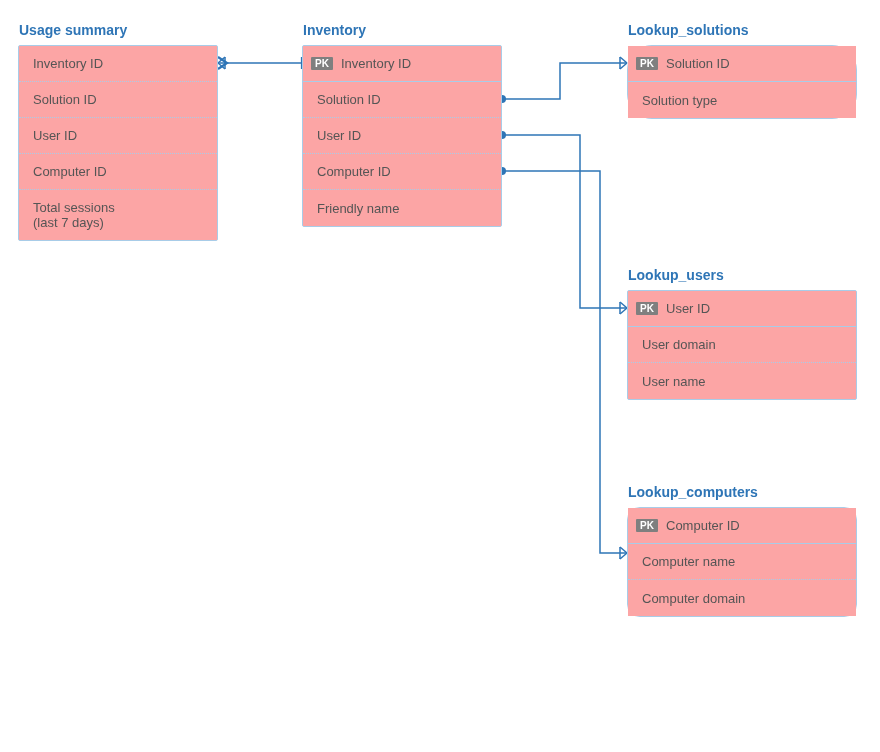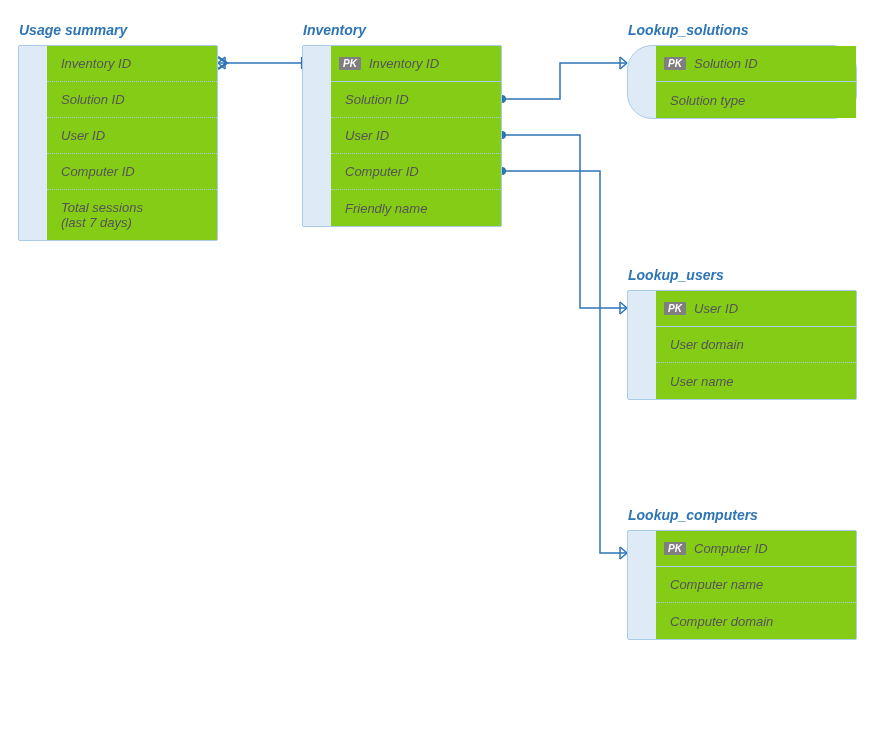--- a/index.html
+++ b/index.html
@@ -10,21 +10,20 @@
       width: 880px;
       height: 752px;
       overflow: hidden;
       position: relative;
     }
 
     .diagram-canvas {
       position: relative;
       width: 880px;
       height: 752px;
-      font-style: italic;
     }
 
     
     .db-table {
       position: absolute;
       border: 1px solid #a8cce8;
       background: #deeaf5;
       border-radius: 2px;
     }
 
@@ -37,25 +36,24 @@
       left: 0;
       white-space: nowrap;
     }
 
     .db-table-row {
       padding: 10px 14px;
       color: #555;
       font-size: 13px;
       border-bottom: 1px dotted #a8cce8;
       position: relative;
-      background: #84cc16;
+      background: #fca5a5;
       min-height: 36px;
       display: flex;
       align-items: center;
-      margin-left: 28px;
     }
 
     .db-table-row:last-child {
       border-bottom: none;
     }
 
     .db-table-row.pk-row {
       border-bottom: 1px solid #a8cce8;
       padding-left: 8px;
     }
@@ -204,21 +202,21 @@
       <span>User ID</span>
     </div>
     <div class="db-table-row">
       <span>User domain</span>
     </div>
     <div class="db-table-row">
       <span>User name</span>
     </div>
   </div>
 
-  <div class="db-table" style="left:627px; top:530px; width:230px;">
+  <div class="db-table" style="left:627px; top:507px; width:230px;border-radius:13px;">
     <span class="db-table-title">Lookup_computers</span>
 
     <div class="db-table-row pk-row">
       <span class="pk-badge">PK</span>
       <span>Computer ID</span>
     </div>
     <div class="db-table-row">
       <span>Computer name</span>
     </div>
     <div class="db-table-row">

